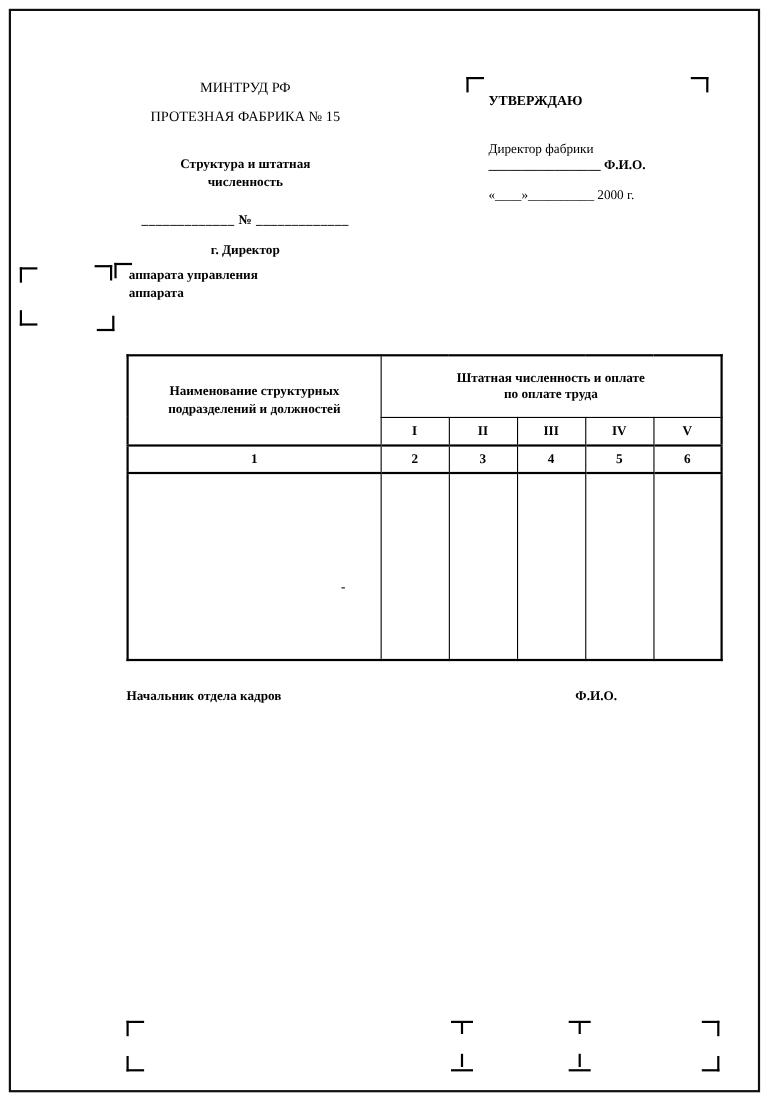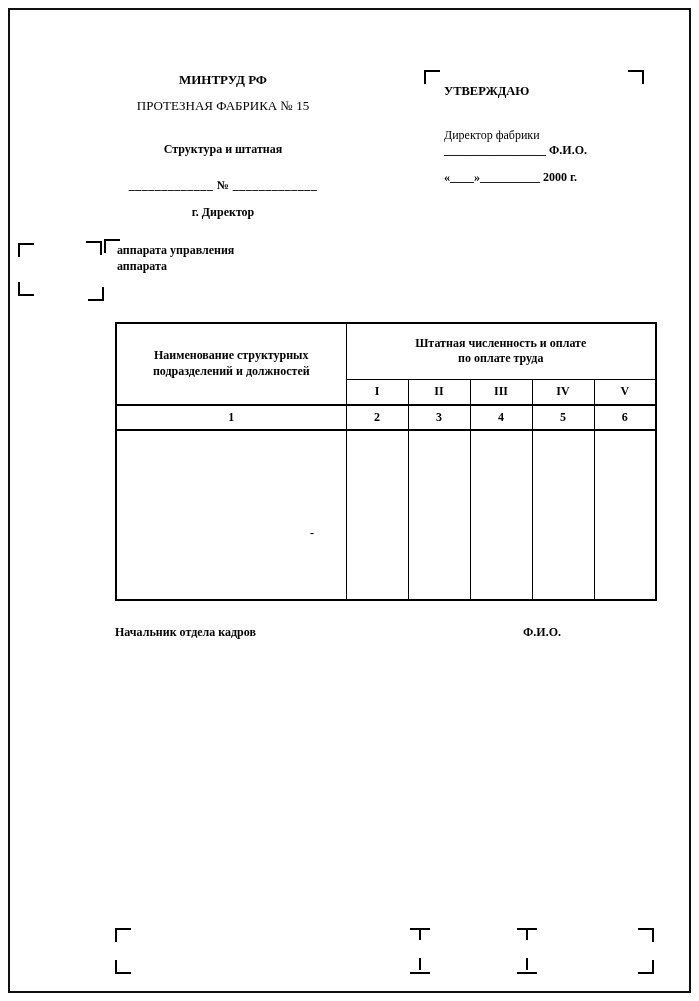--- a/index.html
+++ b/index.html
@@ -13,32 +13,32 @@
   }
   .frame {
     position: absolute; left: 8px; top: 8px;
     width: 679px; height: 981px;
     border: 2px solid #101010;
   }
   .abs { position: absolute; }
 
   
   .hdr-left { left: 116px; top: 72px; width: 214px; text-align: center; }
-  .org1 { font-size: 13px; font-weight: bold; }
+  .org1 { font-size: 13px; font-weight: normal; }
   .org2 { font-size: 13px; font-weight: normal; margin-top: 10px; }
   .doctype { font-size: 12px; font-weight: bold; margin-top: 28px; line-height: 1.3; }
   .numline { font-size: 12px; font-weight: bold; margin-top: 20px; letter-spacing: 0.5px; }
   .city { font-size: 12px; font-weight: bold; margin-top: 12px; }
 
   
   .approval { left: 444px; top: 84px; width: 210px; font-size: 12px; }
   .appr-title { font-size: 12.5px; font-weight: bold; }
   .appr-pos { font-weight: normal; margin-top: 29px; }
   .appr-sig { font-weight: bold; }
-  .appr-date { margin-top: 12px; font-weight: bold; }
+  .appr-date { margin-top: 12px; font-weight: normal; }
 
   
   .note { left: 117px; top: 242px; font-size: 12px; font-weight: bold; line-height: 1.35; }
 
   
   .mark { position: absolute; width: 14px; height: 12px; }
   .tl { border-top: 2px solid #000; border-left: 2px solid #000; }
   .tr { border-top: 2px solid #000; border-right: 2px solid #000; }
   .bl { border-bottom: 2px solid #000; border-left: 2px solid #000; }
   .br { border-bottom: 2px solid #000; border-right: 2px solid #000; }
@@ -67,20 +67,21 @@
 </head>
 <body>
 
 <div class="frame"></div>
 
 <div class="abs hdr-left">
   <div class="org1">МИНТРУД РФ</div>
   <div class="org2">ПРОТЕЗНАЯ ФАБРИКА № 15</div>
   <div class="doctype">
     <div>Структура и штатная</div>
+    <div>численность</div>
   </div>
   <div class="numline">_____________ № _____________</div>
   <div class="city">г. Директор</div>
 </div>
 
 <div class="mark tl" style="left:424px; top:70px;"></div>
 <div class="mark tr" style="left:628px; top:70px;"></div>
 <div class="abs approval">
   <div class="appr-title">УТВЕРЖДАЮ</div>
   <div class="appr-pos">Директор фабрики</div>

